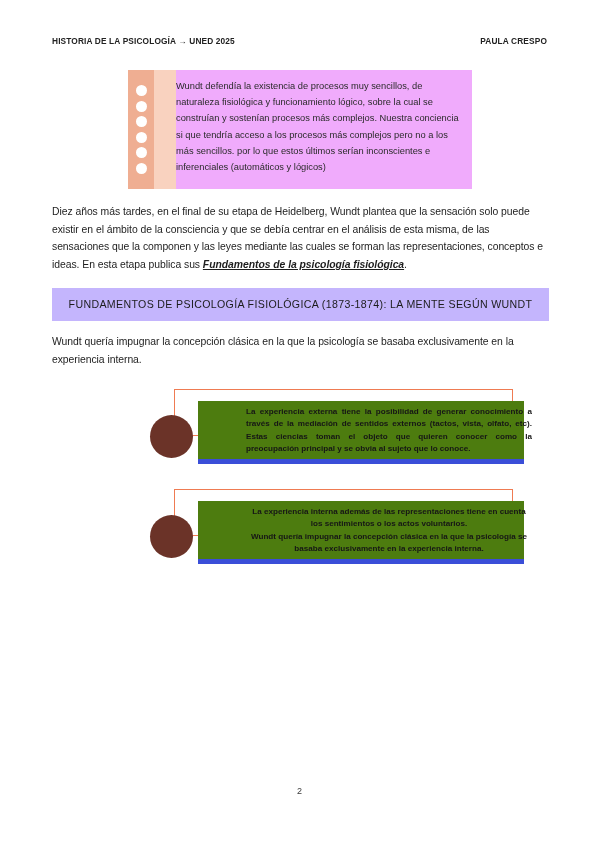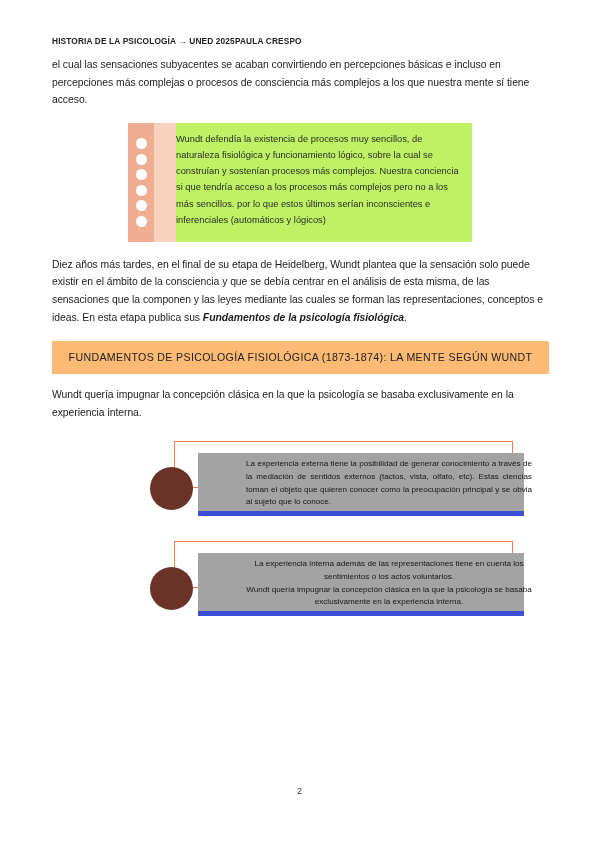--- a/index.html
+++ b/index.html
@@ -18,21 +18,21 @@
     color: #1a1a1a;
   }
 
   
   .header {
     position: absolute;
     left: 52px;
     top: 36px;
     width: 495px;
     display: flex;
-    justify-content: flex-start;
+    justify-content: space-between;
     align-items: baseline;
     font-size: 8.3px;
     font-weight: bold;
     letter-spacing: 0.15px;
     color: #222;
   }
 
   
   .content {
     position: absolute;
@@ -40,28 +40,28 @@
     top: 56px;
     width: 497px;
   }
   p.para {
     margin: 0 0 13px 0;
     font-size: 10.4px;
     line-height: 17.6px;
     letter-spacing: -0.05px;
     color: #1d1d1d;
   }
-  .bi { font-weight: bold; font-style: italic; }
+  .bi { font-weight: bold; font-style: italic; text-decoration: underline; }
 
   
   .peach-box {
     position: relative;
     margin: 14px 0 14px 76px;
     width: 344px;
-    background: #bef264;
+    background: #f0abfc;
     display: flex;
     min-height: 119px;
   }
   .peach-rail {
     width: 26px;
     background: #efae92;
     flex: 0 0 26px;
     display: flex;
     flex-direction: column;
     align-items: center;
@@ -84,21 +84,21 @@
     padding: 8px 12px 8px 0;
     font-size: 9.3px;
     line-height: 16.2px;
     color: #2a2a2a;
   }
 
   
   .banner {
     margin: 15px 0 12px 0;
     width: 497px;
-    background: #fdba74;
+    background: #c4b5fd;
     text-align: center;
     padding: 7px 16px;
     box-sizing: border-box;
     font-size: 10.6px;
     line-height: 19px;
     letter-spacing: 0.35px;
     color: #1c1c1c;
   }
 
   
@@ -126,22 +126,23 @@
     width: 326px;
     height: 6px;
     background: #3a4ed8;
   }
   .callout-panel {
     position: absolute;
     left: 78px;
     top: 14px;
     width: 326px;
     height: 58px;
-    background: #a3a3a3;
+    background: #4d7c0f;
     box-sizing: border-box;
+    font-weight: bold;
   }
   .callout-panel .ctext {
     position: absolute;
     left: 48px;
     top: 5px;
     right: -8px;
     font-size: 8.1px;
     line-height: 12.6px;
     text-align: justify;
     color: #161616;
@@ -175,21 +176,20 @@
 
 <div class="page">
 
   <div class="header">
     <span>HISTORIA DE LA PSICOLOGÍA → UNED 2025</span>
     <span>PAULA CRESPO</span>
   </div>
 
   <div class="content">
 
-    <p class="para">el cual las sensaciones subyacentes se acaban convirtiendo en percepciones básicas e incluso en percepciones más complejas o procesos de consciencia más complejos a los que nuestra mente sí tiene acceso.</p>
 
     <div class="peach-box">
       <div class="peach-rail">
         <span class="peach-dot"></span>
         <span class="peach-dot"></span>
         <span class="peach-dot"></span>
         <span class="peach-dot"></span>
         <span class="peach-dot"></span>
         <span class="peach-dot"></span>
       </div>

